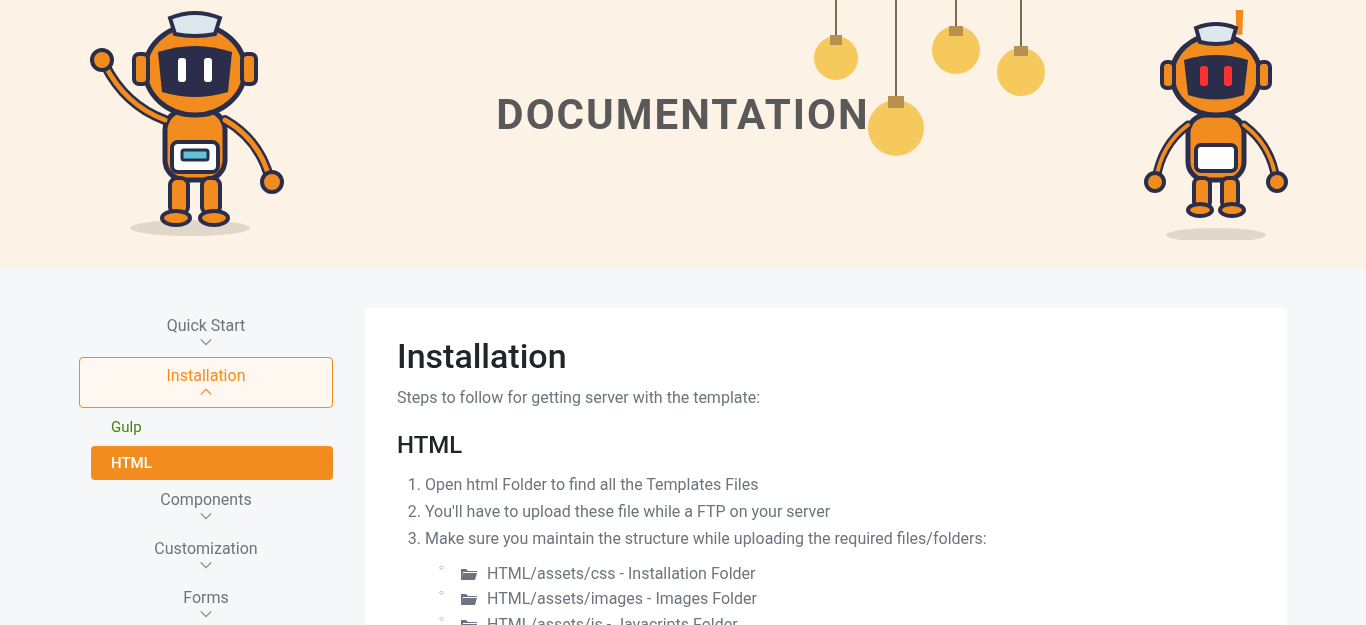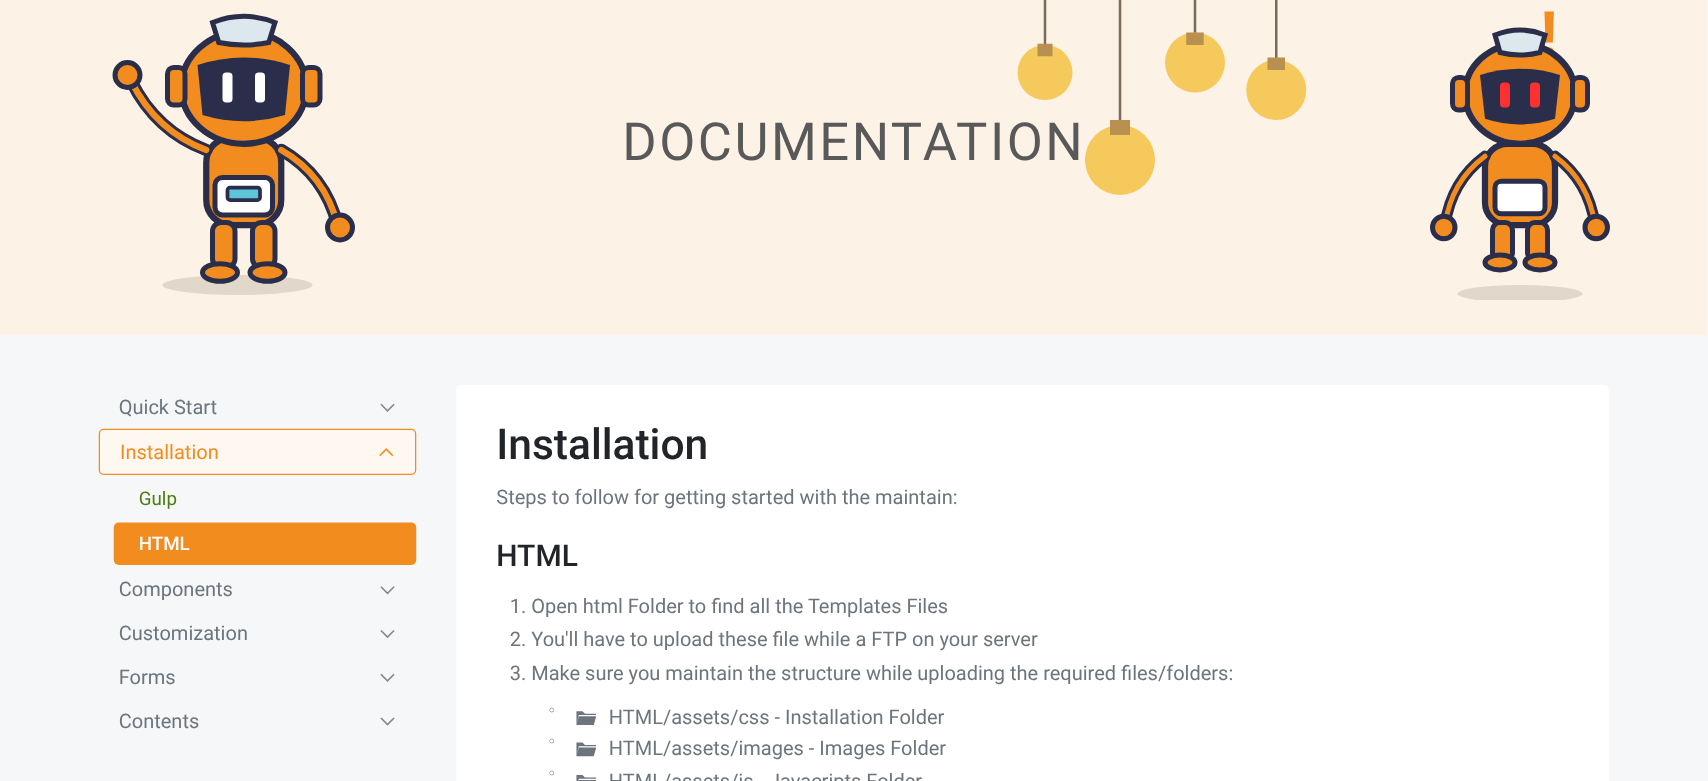--- a/index.html
+++ b/index.html
@@ -16,21 +16,21 @@
       height: 268px;
       position: relative;
       overflow: hidden;
     }
     .hero-title {
       position: absolute;
       left: 50%;
       top: 90px;
       transform: translateX(-50%);
       font-size: 42px;
-      font-weight: 400;
+      font-weight: 700;
       color: #595959;
       letter-spacing: 2px;
     }
     .robot-left {
       position: absolute;
       left: 80px;
       top: 10px;
       width: 220px;
       height: 230px;
     }
@@ -69,20 +69,21 @@
     }
     .nav-item {
       display: flex;
       align-items: center;
       justify-content: space-between;
       padding: 8px 16px;
       cursor: pointer;
       font-size: 16px;
       color: #6c757d;
       border-radius: 4px;
+      flex-direction: column;
     }
     .nav-item.active {
       border: 1px solid #f28c1e;
       color: #f28c1e;
       background: #fef8f1;
     }
     .chevron {
       width: 14px;
       height: 14px;
     }
@@ -281,21 +282,21 @@
     <div class="nav-item">
       <span>Contents</span>
       <svg class="chevron" viewBox="0 0 16 16">
           <path d="M2 5l6 6 6-6" fill="none" stroke="#888" stroke-width="1.5"></path>
         </svg>
     </div>
   </nav>
 
   <main class="content">
     <h1>Installation</h1>
-    <p class="subtitle">Steps to follow for getting started with the maintain:</p>
+    <p class="subtitle">Steps to follow for getting server with the template:</p>
     <h2>HTML</h2>
     <ol>
       <li>Open html Folder to find all the Templates Files</li>
       <li>You'll have to upload these file while a FTP on your server</li>
       <li>
         <span>Make sure you maintain the structure while uploading the required files/folders:</span>
         <ul>
           <li>
             <svg class="folder-icon" viewBox="0 0 16 14">
                 <path d="M0 2h5l2 2h9v1H2L0 13V2zm2 4h14l-2 7H0l2-7z" fill="#6c757d"></path>

